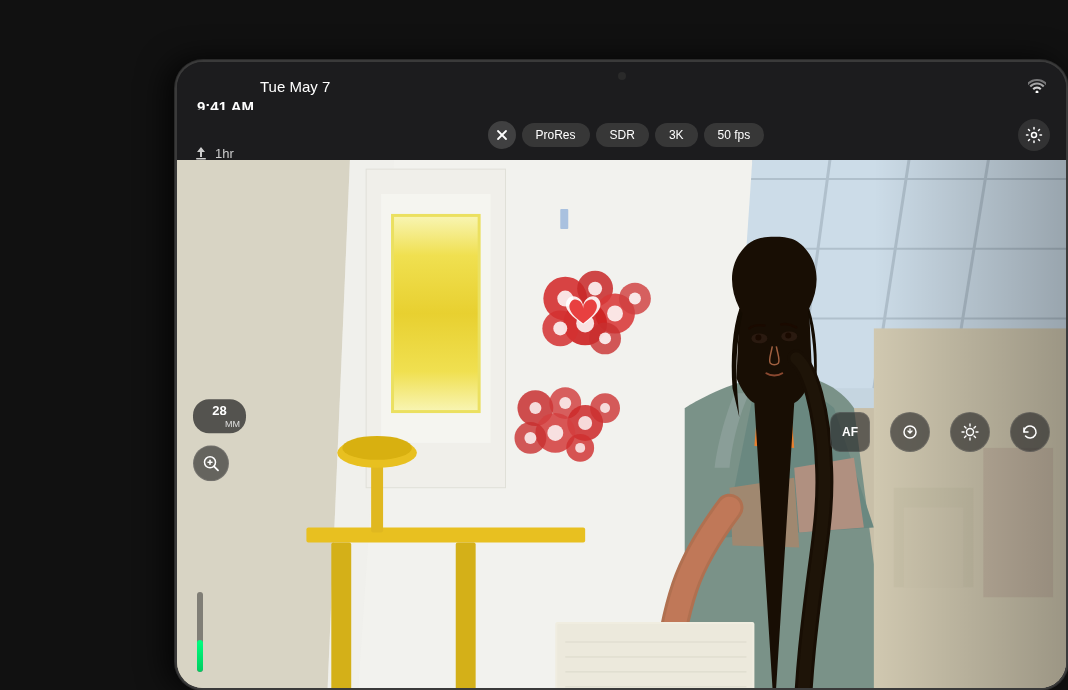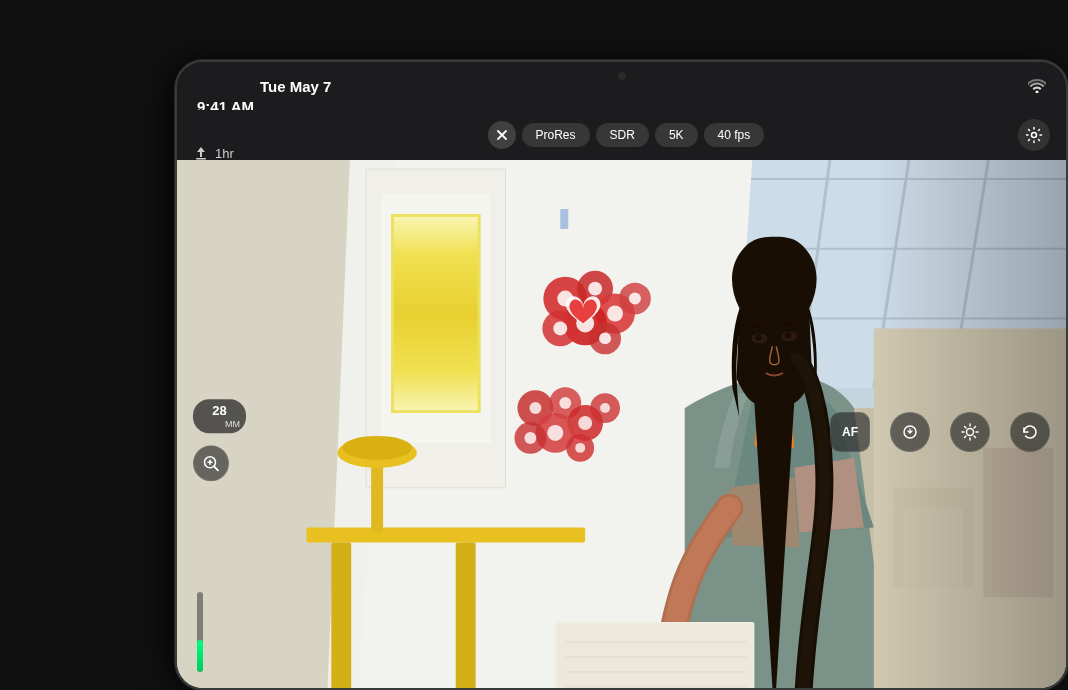--- a/index.html
+++ b/index.html
@@ -62,21 +62,21 @@
 
     .status-time {
       font-size: 15px;
       font-weight: 600;
       color: #ffffff;
       margin-top: 40px;
     }
 
     .status-date {
       font-size: 15px;
-      font-weight: 700;
+      font-weight: 400;
       color: #ffffff;
     }
 
     .status-right {
       display: flex;
       align-items: center;
       gap: 8px;
     }
 
     
@@ -307,23 +307,23 @@
           <svg width="12" height="12" viewBox="0 0 12 12" fill="white">
             <line x1="2" y1="2" x2="10" y2="10" stroke="white" stroke-width="1.8" stroke-linecap="round"></line>
             <line x1="10" y1="2" x2="2" y2="10" stroke="white" stroke-width="1.8" stroke-linecap="round"></line>
           </svg>
         </div>
 
         <div class="tag-pill">ProRes</div>
 
         <div class="tag-pill">SDR</div>
 
-        <div class="tag-pill">5K</div>
-
-        <div class="tag-pill">40 fps</div>
+        <div class="tag-pill">3K</div>
+
+        <div class="tag-pill">50 fps</div>
       </div>
 
       <div class="top-controls-right">
         <div class="settings-btn">
           <svg width="18" height="18" viewBox="0 0 18 18" fill="none">
             <circle cx="9" cy="9" r="2.5" stroke="white" stroke-width="1.5"></circle>
             <path d="M9 1.5v1.5M9 15v1.5M1.5 9H3M15 9h1.5M3.5 3.5l1 1M13.5 13.5l1 1M14.5 3.5l-1 1M4.5 13.5l-1 1" stroke="white" stroke-width="1.5" stroke-linecap="round"></path>
           </svg>
         </div>
       </div>

